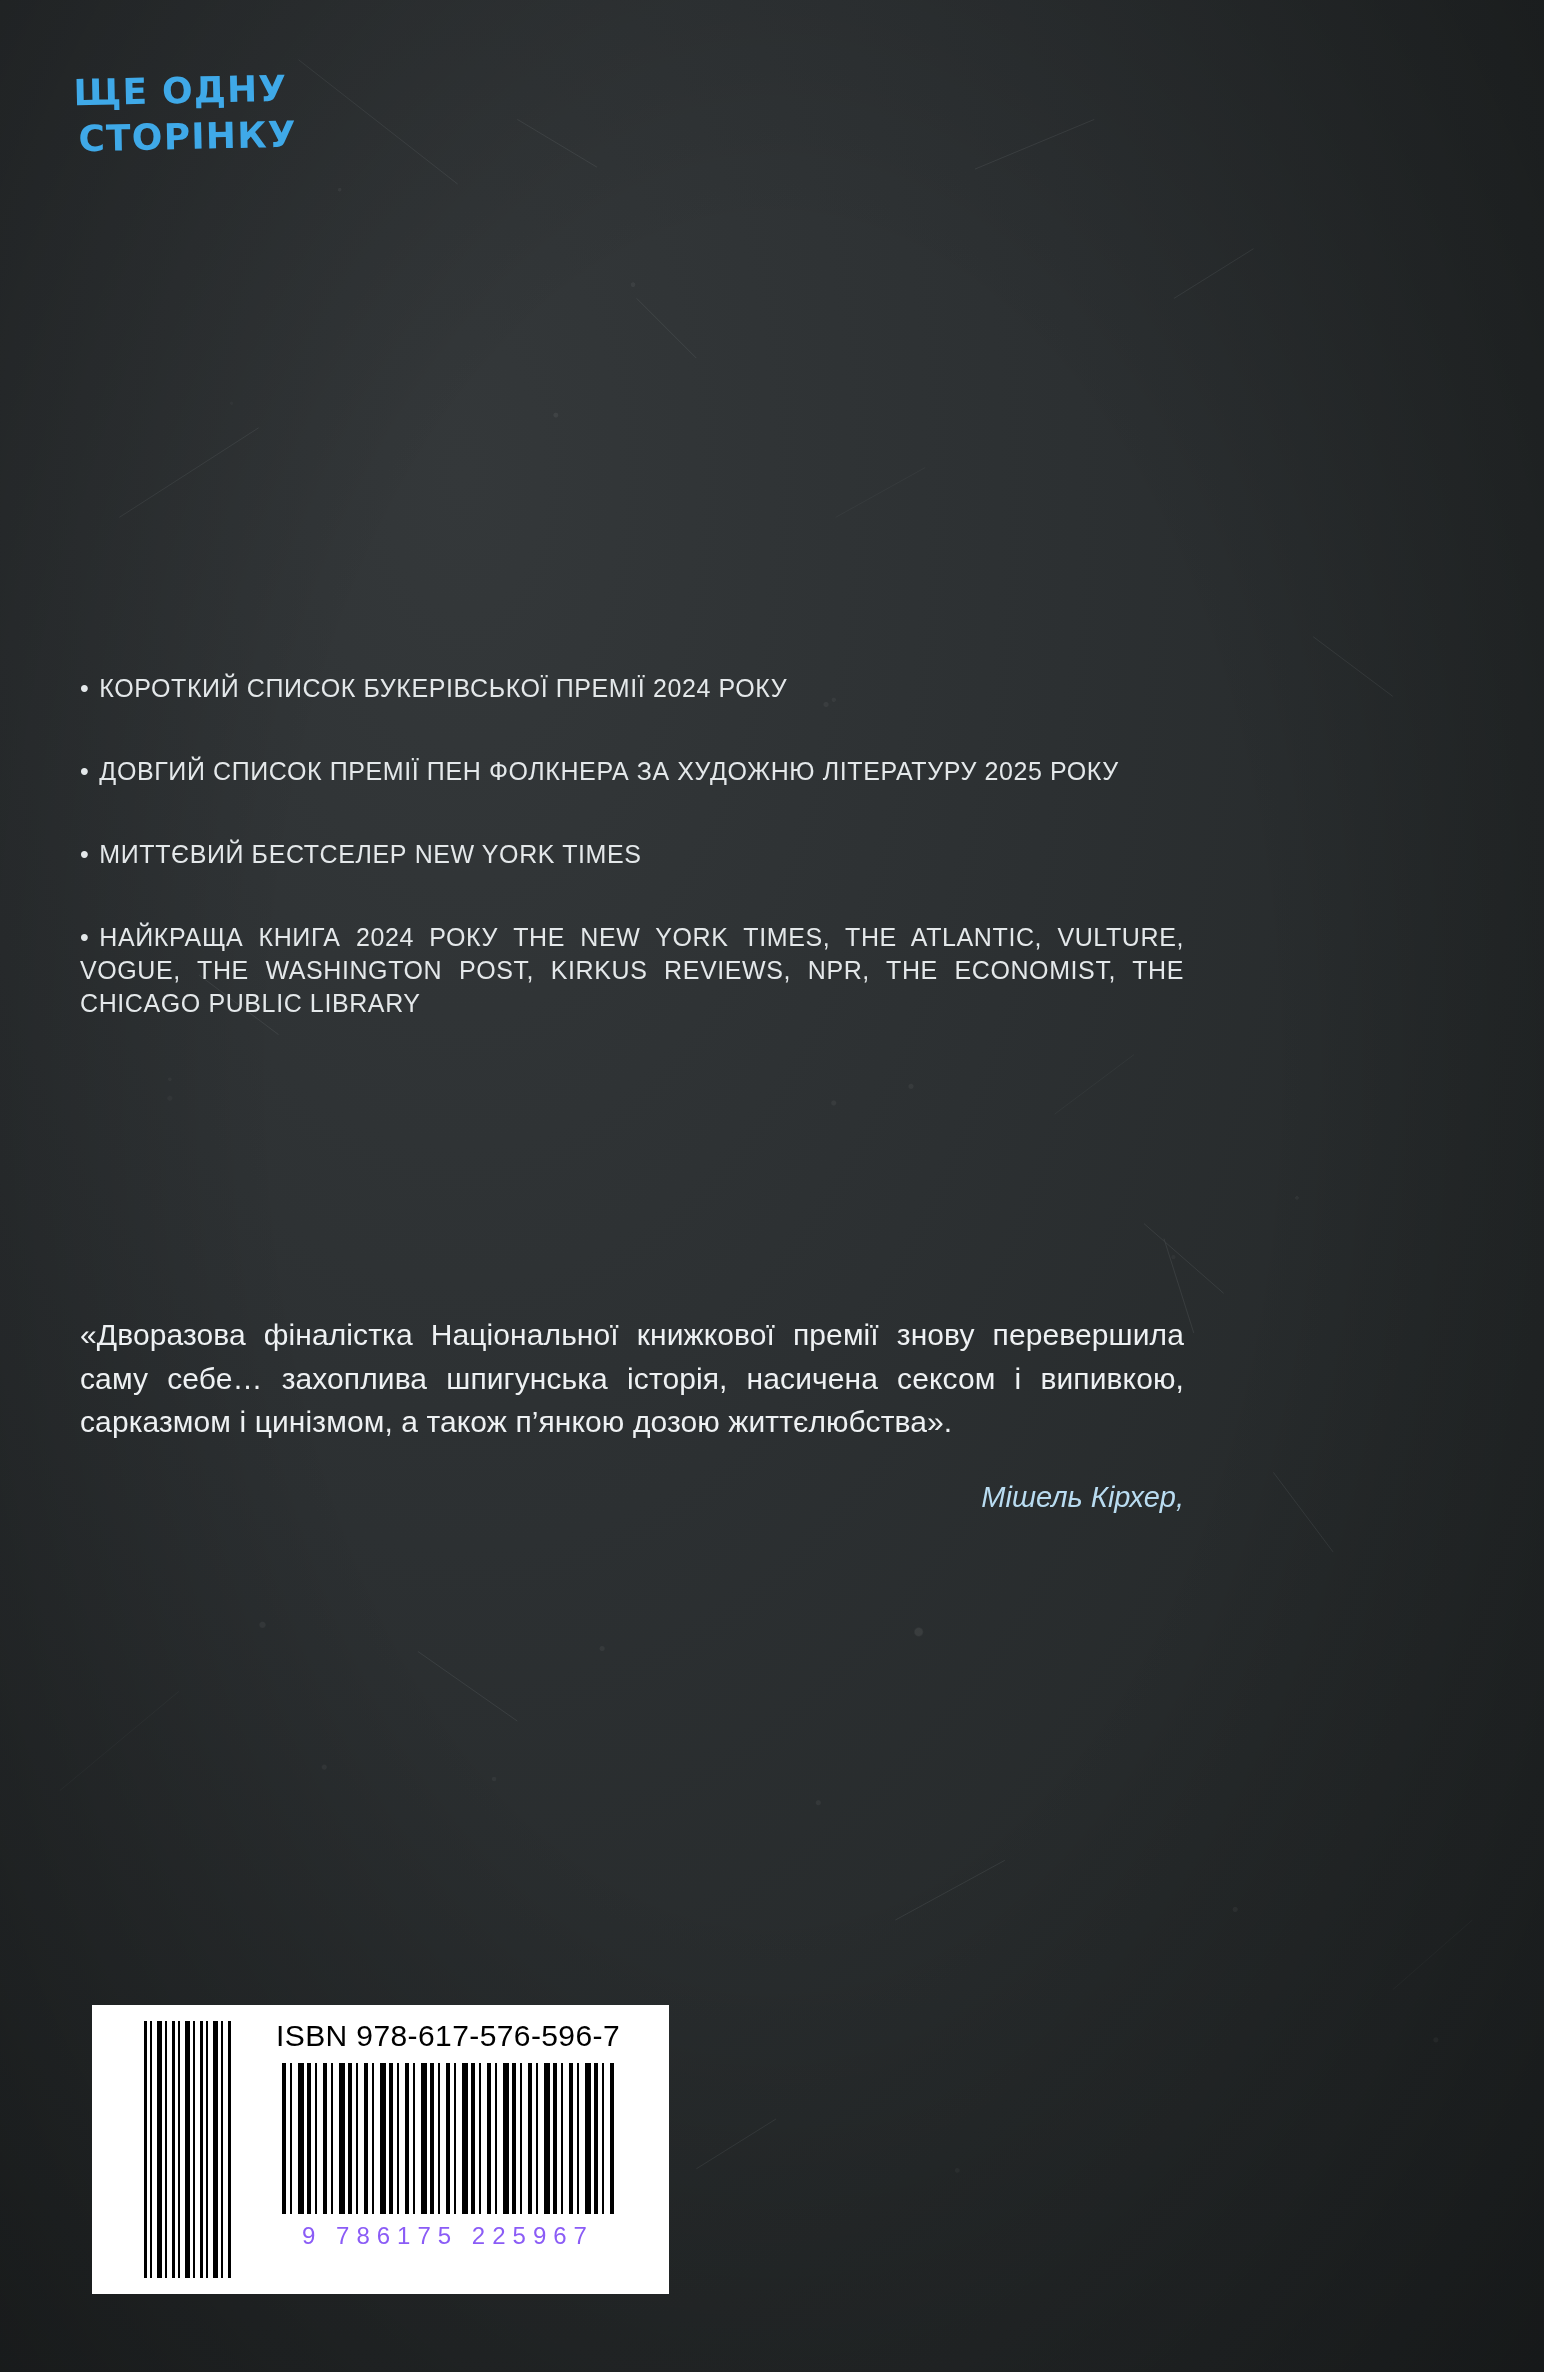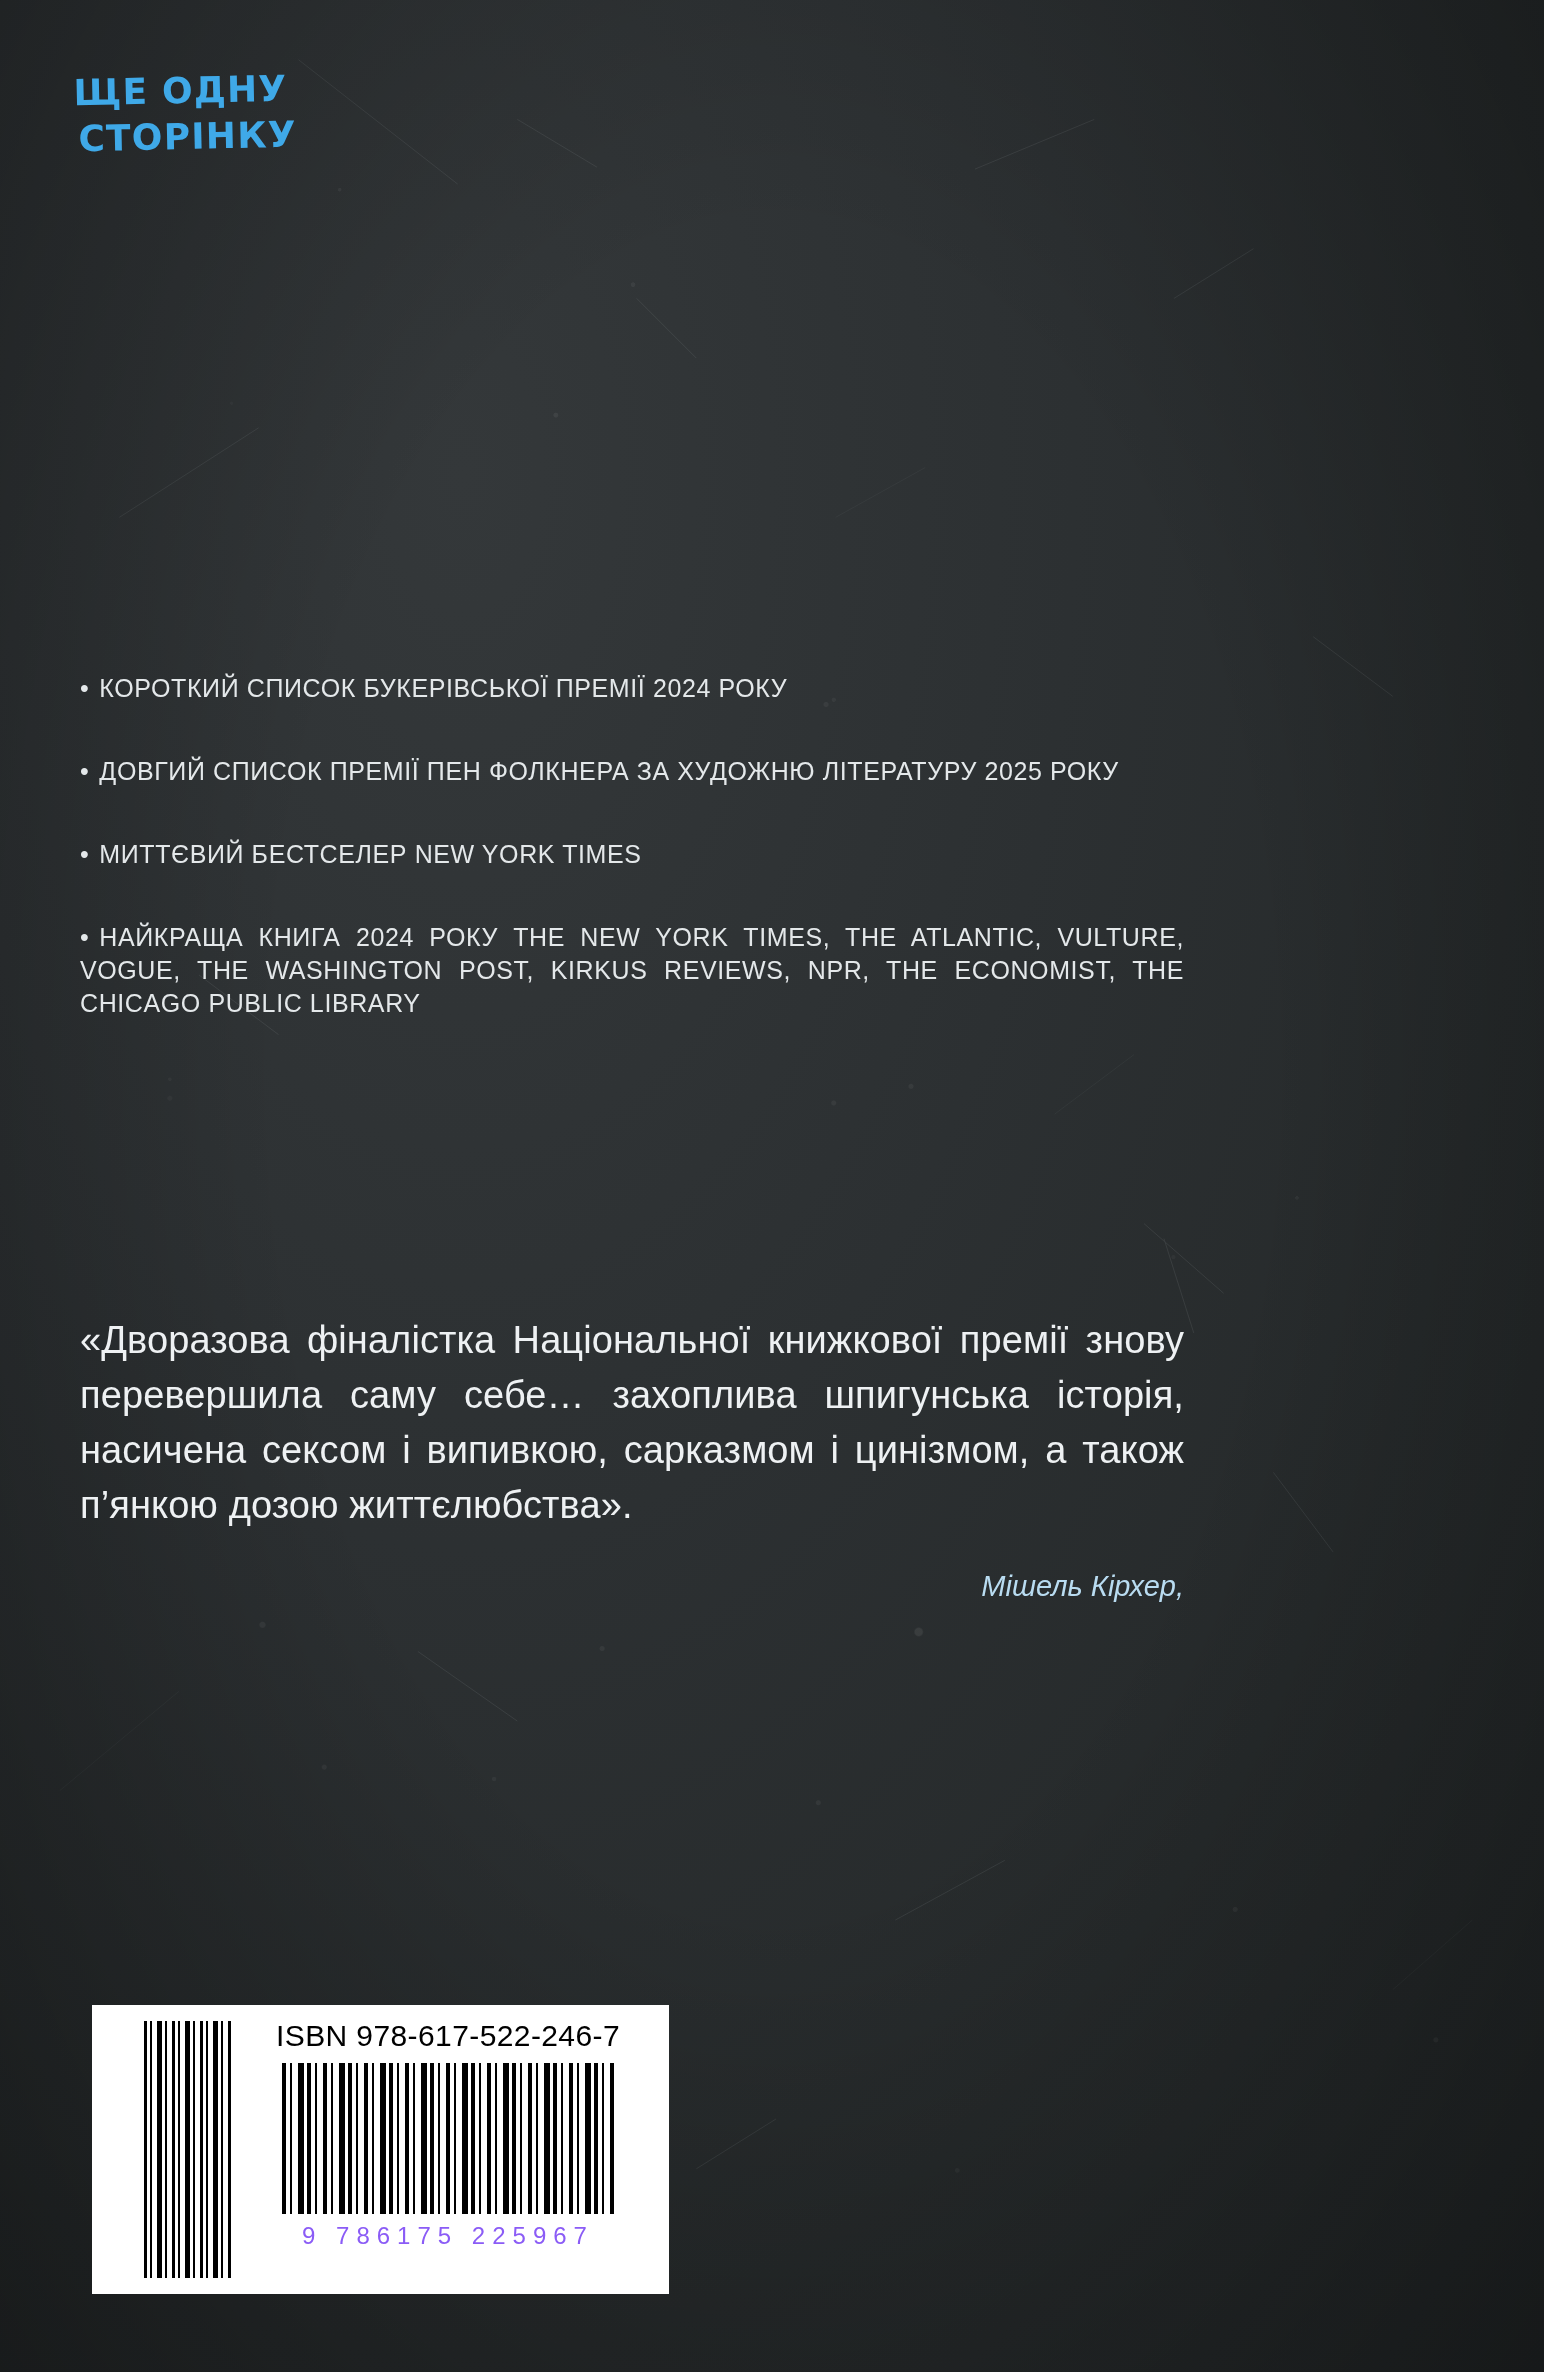--- a/index.html
+++ b/index.html
@@ -97,21 +97,21 @@
   .accolade .bullet { margin-right: 10px; }
 
   
   .quote-block {
     position: absolute;
     left: 80px;
     top: 1313px;
     width: 1104px;
   }
   .quote {
-    font-size: 38px;
+    font-size: 30px;
     line-height: 1.45;
     color: #eef1f3;
     text-align: justify;
     text-justify: inter-word;
     letter-spacing: 0.1px;
   }
   .attribution {
     margin-top: 34px;
     text-align: right;
     font-size: 29px;
@@ -260,20 +260,20 @@
   <div class="barcode-box">
     <div class="inner-code">
       <div class="digits">
         <span>2556</span>
         <span> </span>
         <span>4372</span>
       </div>
       <div class="bars"></div>
     </div>
     <div class="ean">
-      <div class="isbn-text">ISBN 978-617-522-246-7</div>
+      <div class="isbn-text">ISBN 978-617-576-596-7</div>
       <div class="ean-bars"></div>
       <div class="ean-digits">9 786175 225967</div>
     </div>
   </div>
 
 </div>
 
 
 </body></html>

